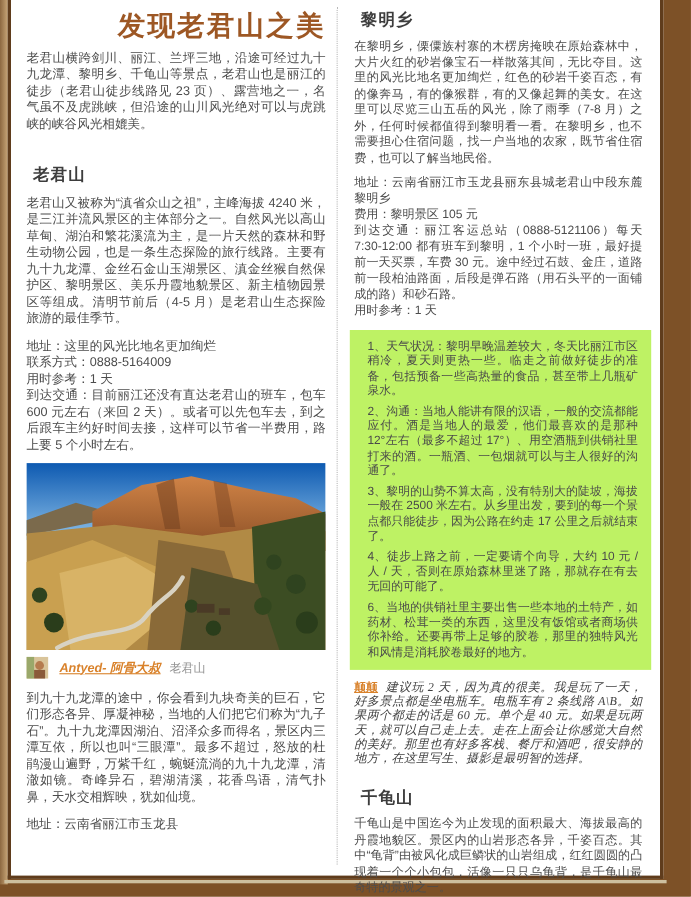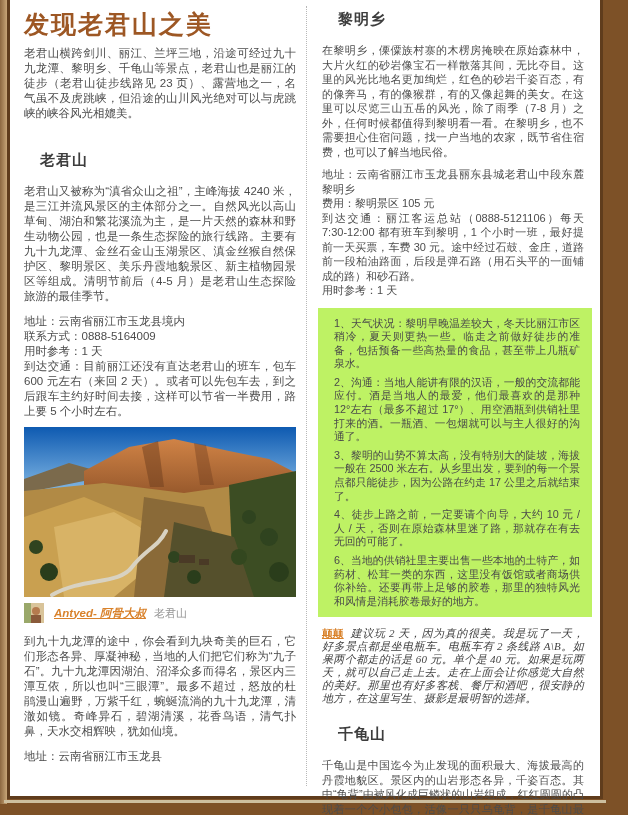--- a/index.html
+++ b/index.html
@@ -29,24 +29,24 @@
     position: absolute; left: 296px; top: 6px; height: 780px; width: 0;
     border-left: 1px dotted #b8b8b8;
   }
   .col { position: absolute; top: 0; color: #4c4c4c; }
   .col-left  { left: 14px;  width: 272px; }
   .col-right { left: 312px; width: 262px; }
 
   h1.doc-title {
     margin: 10px 0 0 0;
     font-size: 25px; line-height: 28px;
-    color: #9d5724; font-weight: bold; letter-spacing: 2px;
+    color: #9d5724; font-weight: bold; letter-spacing: 2px; text-align: right;
   }
   h2.sec {
-    margin: 16px; font-size: 15px; line-height: 17px;
+    margin: 6px; font-size: 15px; line-height: 17px;
     color: #3d3d3d; font-weight: bold; letter-spacing: 1px;
   }
   .col-left h2.sec { margin-top: 30px; }
   .col-right h2.sec.first { margin-top: 10px; }
   .col-right h2.sec.later { margin-top: 20px; }
 
   p.body-text {
     margin: 10px 0 0 0;
     font-size: 11.5px; line-height: 15px;
     text-align: justify;
@@ -107,21 +107,21 @@
 <div class="page">
   <div class="divider"></div>
 
   <div class="col col-left">
     <h1 class="doc-title">发现老君山之美</h1>
     <p class="body-text intro">老君山横跨剑川、丽江、兰坪三地，沿途可经过九十九龙潭、黎明乡、千龟山等景点，老君山也是丽江的徒步（老君山徒步线路见 23 页）、露营地之一，名气虽不及虎跳峡，但沿途的山川风光绝对可以与虎跳峡的峡谷风光相媲美。</p>
 
     <h2 class="sec">老君山</h2>
     <p class="body-text">老君山又被称为“滇省众山之祖”，主峰海拔 4240 米，是三江并流风景区的主体部分之一。自然风光以高山草甸、湖泊和繁花溪流为主，是一片天然的森林和野生动物公园，也是一条生态探险的旅行线路。主要有九十九龙潭、金丝石金山玉湖景区、滇金丝猴自然保护区、黎明景区、美乐丹霞地貌景区、新主植物园景区等组成。清明节前后（4-5 月）是老君山生态探险旅游的最佳季节。</p>
     <div class="meta">
-      <p>地址：云南省丽江市玉龙县境内</p>
+      <p>地址：这里的风光比地名更加绚烂</p>
       <p>联系方式：0888-5164009</p>
       <p>用时参考：1 天</p>
       <p>到达交通：目前丽江还没有直达老君山的班车，包车 600 元左右（来回 2 天）。或者可以先包车去，到之后跟车主约好时间去接，这样可以节省一半费用，路上要 5 个小时左右。</p>
     </div>
 
     <figure class="photo">
       <svg class="scene" viewBox="0 0 272 170" preserveAspectRatio="none">
         <defs>
           <linearGradient id="sky" x1="0" y1="0" x2="0" y2="1">
             <stop offset="0" stop-color="#0e5ab1"></stop>

